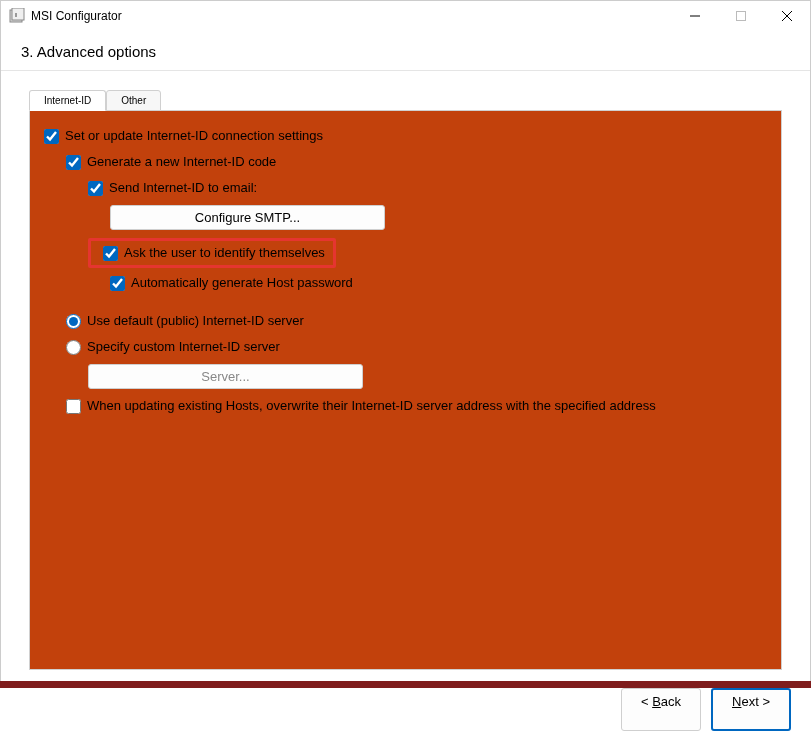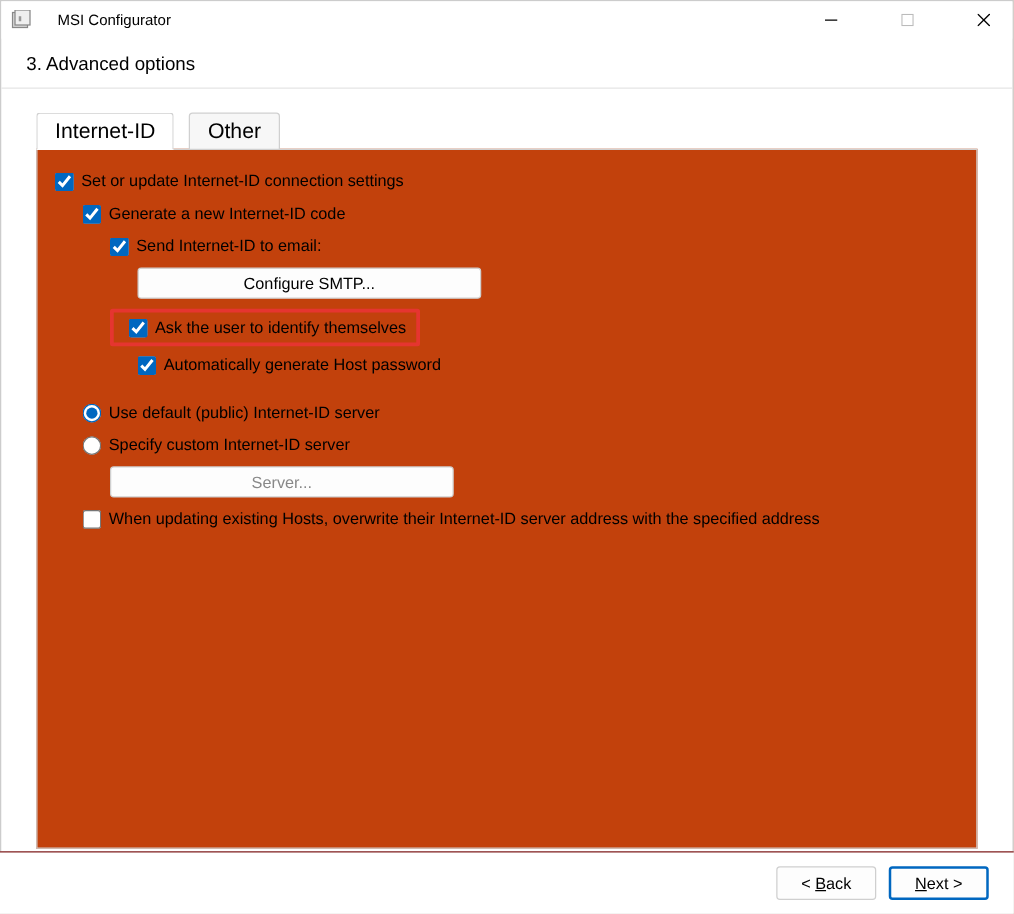--- a/index.html
+++ b/index.html
@@ -12,21 +12,20 @@
       height: 731px;
       overflow: hidden;
       border: 1px solid #ccc;
     }
     .titlebar {
       height: 30px;
       display: flex;
       align-items: center;
       padding: 0 0 0 8px;
       background: #fff;
-      gap: 15px;
     }
     .titlebar-icon {
       width: 16px;
       height: 16px;
       margin-right: 6px;
       display: inline-flex;
       align-items: center;
       justify-content: center;
     }
     .titlebar-title {
@@ -54,24 +53,24 @@
     .content {
       padding: 18px 28px 0 28px;
     }
     .tabs {
       display: flex;
       position: relative;
       bottom: -1px;
     }
     .tab {
       padding: 4px 14px;
-      font-size: 17px;
+      font-size: 10px;
       border: 1px solid #d0d0d0;
       background: #f7f7f7;
-      margin-right: 12px;
+      margin-right: 0;
       border-top-left-radius: 3px;
       border-top-right-radius: 3px;
       position: relative;
     }
     .tab.active {
       background: #fff;
       border-bottom: 1px solid #fff;
       z-index: 2;
     }
     .tab-panel {
@@ -118,23 +117,22 @@
       border-radius: 2px;
       margin-bottom: 6px;
     }
     .highlight .row { margin-bottom: 0; }
     .footer {
       position: absolute;
       bottom: 0;
       left: 0;
       right: 0;
       height: 50px;
-      border-top: 1px solid #7f1d1d;
-      display: flex;
-      align-items: center;
+      border-top: 7px solid #7f1d1d;
+      display: flex;
       justify-content: flex-end;
       padding: 0 20px;
       gap: 10px;
       background: #fff;
     }
     .footer-btn {
       border: 1px solid #cfcfcf;
       background: #fdfdfd;
       padding: 5px 0;
       width: 80px;

